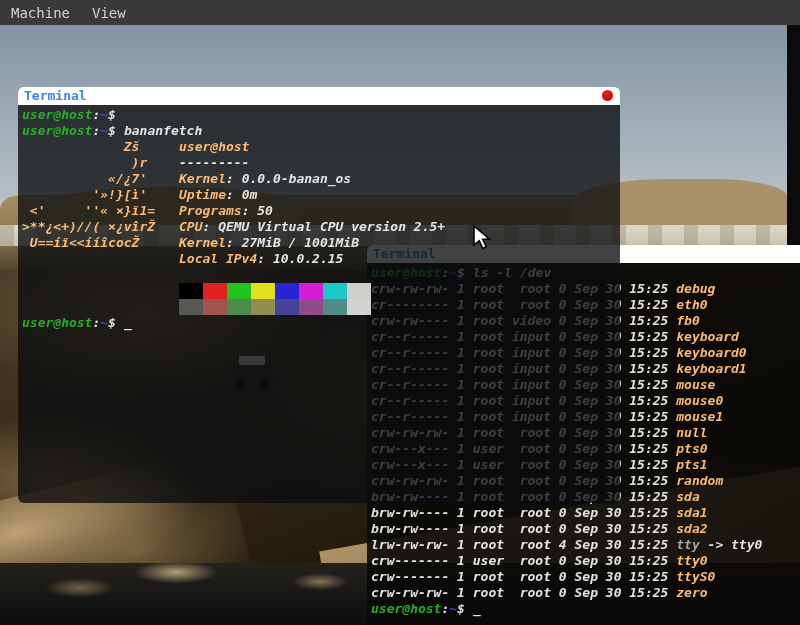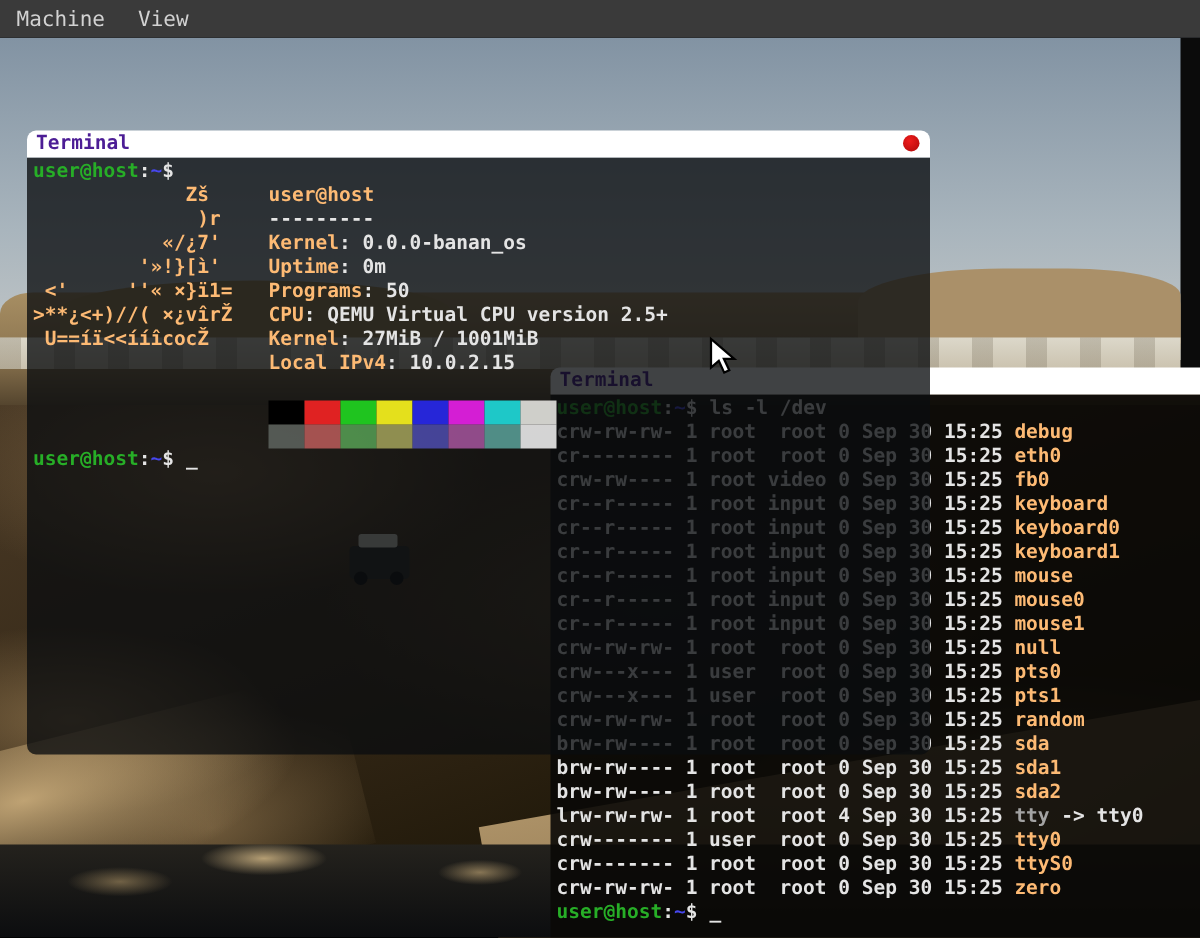--- a/index.html
+++ b/index.html
@@ -45,25 +45,25 @@
           radial-gradient(ellipse 40px 12px at 40% 30%,rgba(180,155,110,.7),transparent 70%),
           radial-gradient(ellipse 50px 14px at 10% 40%,rgba(170,145,100,.6),transparent 70%),
           linear-gradient(#24221d,#0c0d0f);}
   .jeep{position:absolute;left:233px;top:339px;width:40px;height:22px;background:#2a2a24;border-radius:3px;}
   .jeep:before{content:"";position:absolute;left:6px;top:-8px;width:26px;height:9px;background:#d8d8cc;border-radius:2px;}
   .jeep:after{content:"";position:absolute;left:3px;bottom:-4px;width:9px;height:9px;background:#0b0b0b;border-radius:50%;
         box-shadow:24px 0 0 #0b0b0b;}
   
   .window{position:absolute;border-radius:6px;}
   .titlebar{height:18px;background:#ffffff;border-radius:6px 6px 0 0;position:relative;
-            font:bold 13px "DejaVu Sans Mono",monospace;line-height:18px;color:#4c1d95;padding-left:6px;}
+            font:bold 13px "DejaVu Sans Mono",monospace;line-height:18px;color:#3b82f6;padding-left:6px;}
   .closebtn{position:absolute;right:7px;top:3px;width:11px;height:11px;border-radius:50%;
             background:radial-gradient(circle at 40% 35%,#ef1c1c,#ad0909);}
   .term{font:bold 13px "DejaVu Sans Mono",monospace;letter-spacing:0;}
-  .tl{height:16px;line-height:16px;white-space:pre;}
+  .tl{height:16px;line-height:16px;white-space:pre;font-style:italic;}
   .w{color:#e4e4e4}.y{color:#fdba74}.c{color:#a3a3a3}.pu{color:#27ae27}.pt{color:#4747ee}
   .cmd{margin-left:8px;}
   .art{display:inline-block;width:157px;}
   #t1{left:18px;top:87px;width:602px;height:416px;z-index:2;}
   #t1 .content{height:398px;background:rgba(10,13,16,0.78);border-radius:0 0 6px 6px;
                padding:2px 0 0 4px;box-sizing:border-box;overflow:hidden;}
   #t2{left:367px;top:245px;width:440px;height:410px;z-index:1;border-radius:6px 0 0 0;}
   #t2 .titlebar{border-radius:6px 0 0 0;}
   #t2 .content{height:392px;background:rgba(10,9,7,0.9);padding:2px 0 0 4px;box-sizing:border-box;overflow:hidden;}
   .swatch{display:inline-block;width:24px;height:16px;vertical-align:top;}
@@ -126,20 +126,21 @@
     </div>
   </div>
 
   <div class="window" id="t1">
     <div class="titlebar">
       <span>Terminal</span>
       <span class="closebtn"></span>
     </div>
     <div class="content term">
       <div class="tl"><span class="pu">user@host</span><span class="w">:</span><span class="pt">~</span><span class="w">$</span></div>
+      <div class="tl"><span class="pu">user@host</span><span class="w">:</span><span class="pt">~</span><span class="w">$</span><span class="w cmd">bananfetch</span></div>
       <div id="fetch-output">
           <div class="tl"><span class="y art">             Zš</span><span class="y">user@host</span></div>
           <div class="tl"><span class="y art">              )r</span><span class="w">---------</span></div>
           <div class="tl"><span class="y art">           «/¿7'</span><span class="y">Kernel</span><span class="w">: </span><span class="w">0.0.0-banan_os</span></div>
           <div class="tl"><span class="y art">         '»!}[ì'</span><span class="y">Uptime</span><span class="w">: </span><span class="w">0m</span></div>
           <div class="tl"><span class="y art"> &lt;'     ''« ×}ï1=</span><span class="y">Programs</span><span class="w">: </span><span class="w">50</span></div>
           <div class="tl"><span class="y art">&gt;**¿&lt;+)//( ×¿vîrŽ</span><span class="y">CPU</span><span class="w">: </span><span class="w">QEMU Virtual CPU version 2.5+</span></div>
           <div class="tl"><span class="y art"> U==íï&lt;&lt;ííîcocŽ</span><span class="y">Kernel</span><span class="w">: </span><span class="w">27MiB / 1001MiB</span></div>
           <div class="tl"><span class="y art"></span><span class="y">Local IPv4</span><span class="w">: </span><span class="w">10.0.2.15</span></div>
         </div>

